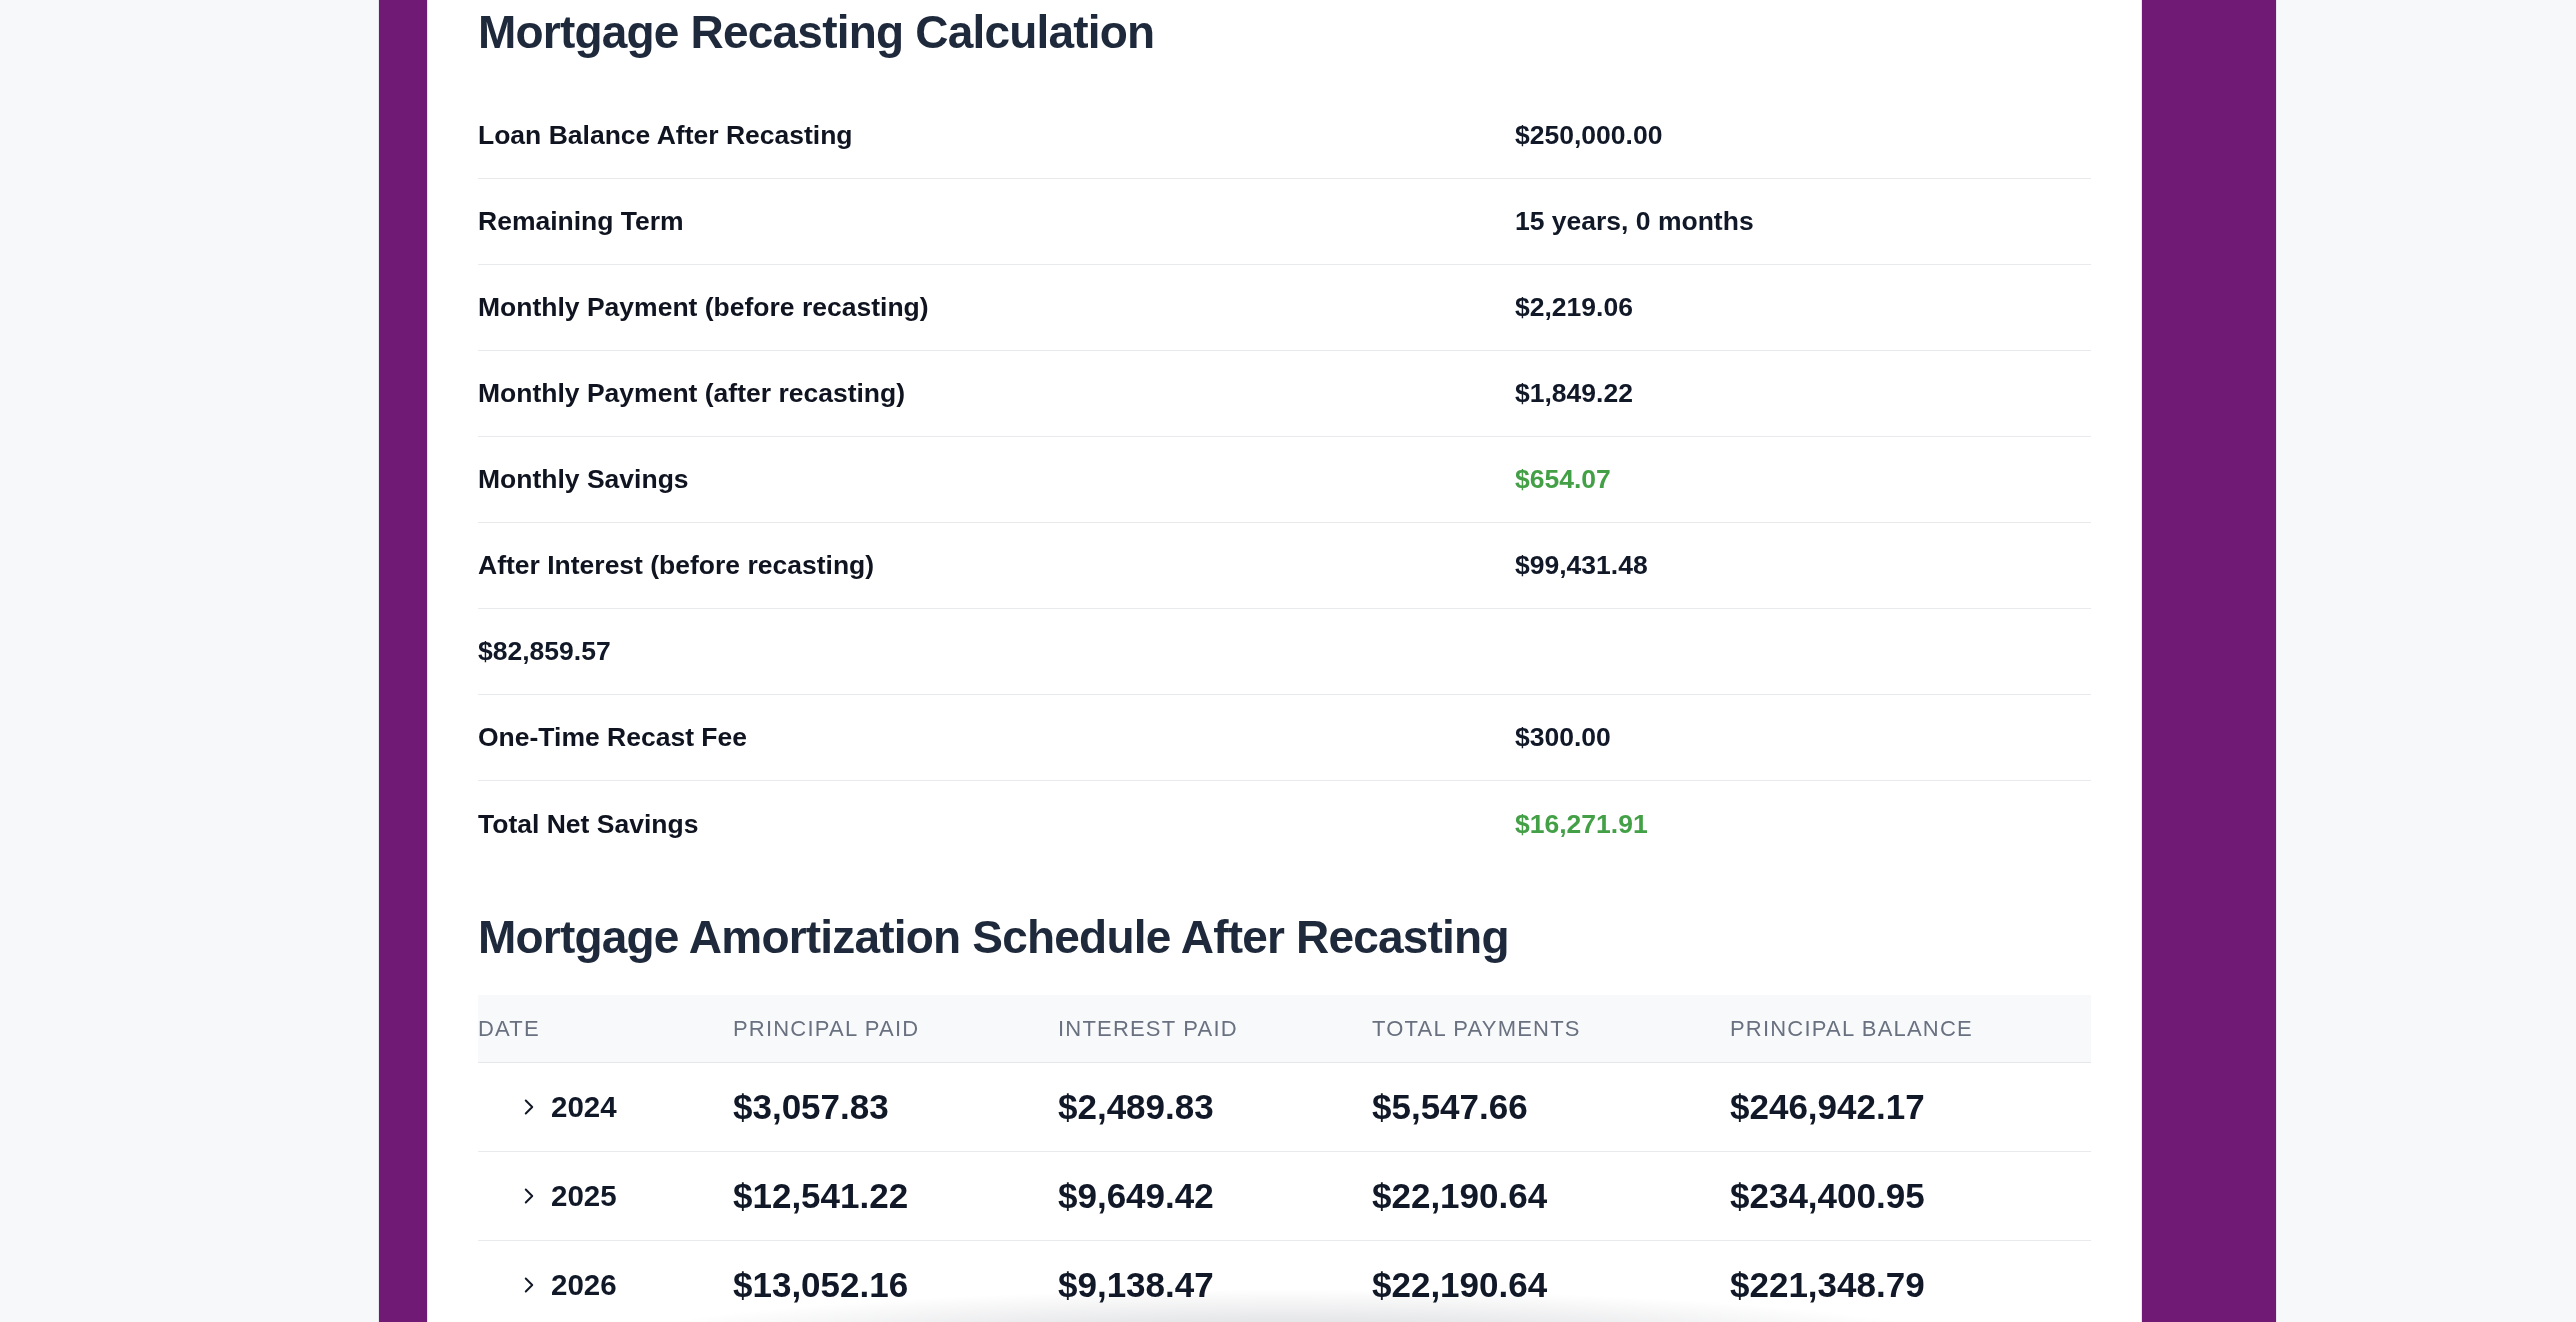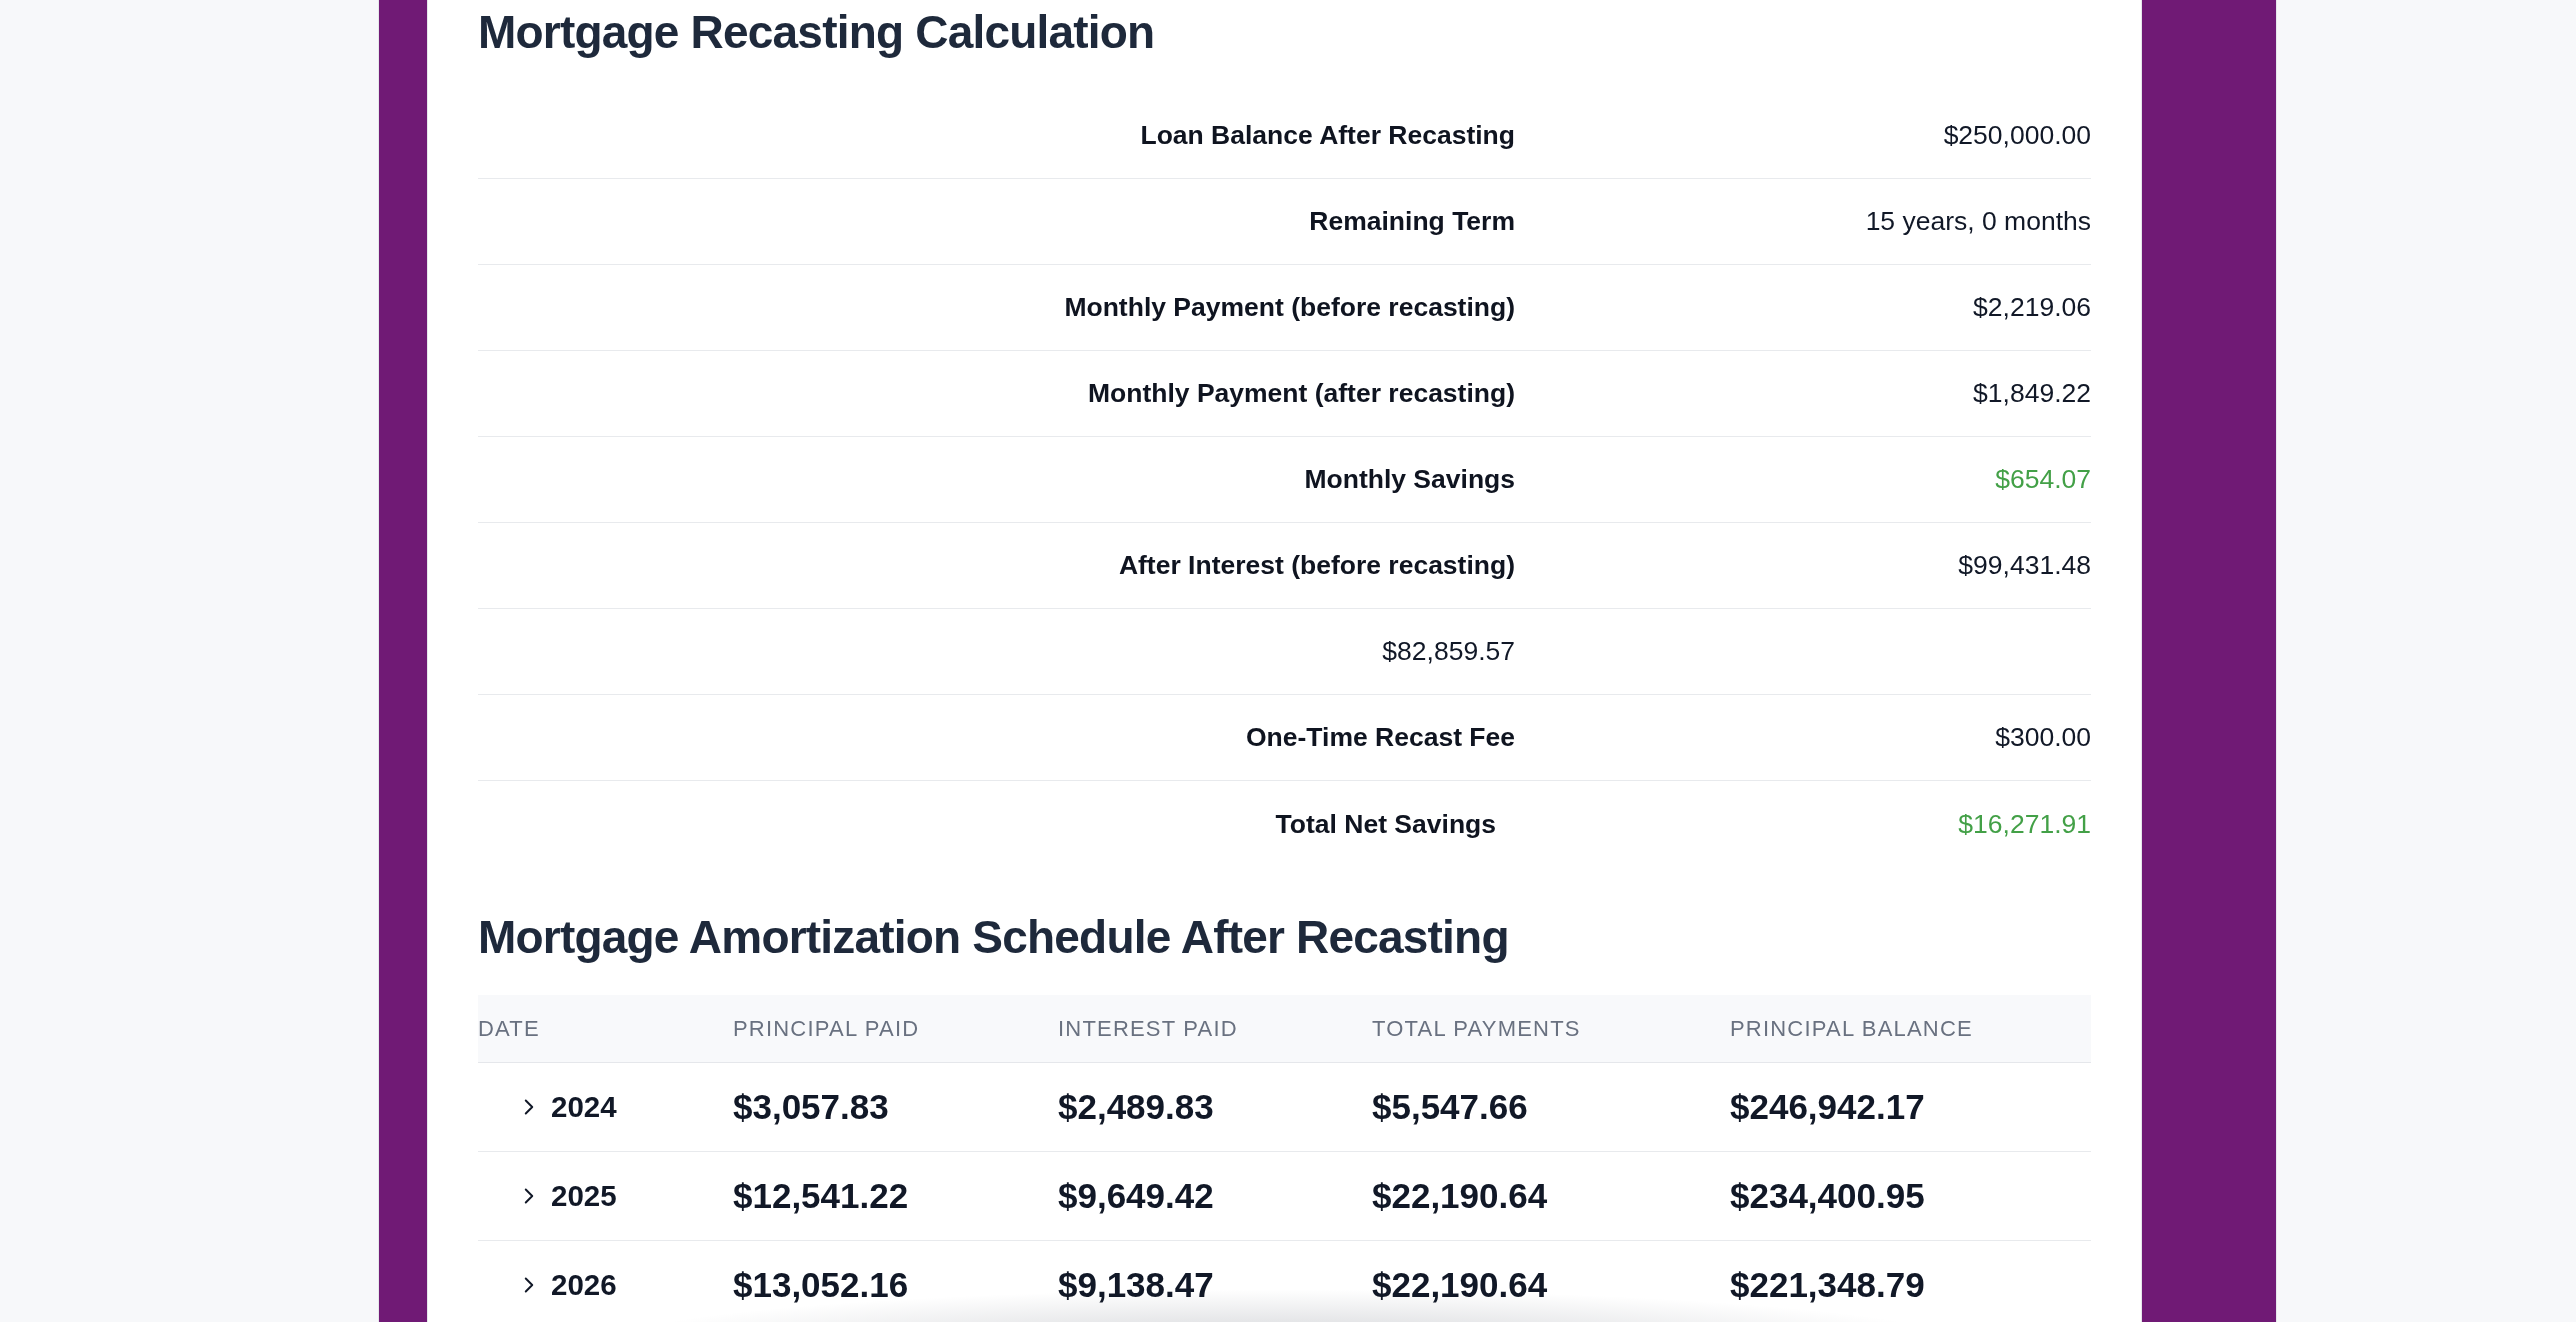--- a/index.html
+++ b/index.html
@@ -32,32 +32,32 @@
     font-size: 46px;
     font-weight: 700;
     color: #1e293b;
     letter-spacing: -0.8px;
     line-height: 53px;
   }
   .calc-title { margin-bottom: 34px; }
   .schedule-title { margin-top: 44px; margin-bottom: 31px; }
 
   
-  .summary-list { width: 100%; text-align: right; }
+  .summary-list { width: 100%; }
   .summary-row {
     display: grid;
     grid-template-columns: 1fr 576px;
     align-items: center;
     height: 86px;
     border-bottom: 1.5px solid #e8eaed;
     font-size: 26.5px;
   }
   .summary-row:last-child { border-bottom: none; gap: 19px; }
   .summary-label { font-weight: 700; color: #0f1420; }
-  .summary-value { font-weight: 400; color: #111827; }
+  .summary-value { font-weight: 700; color: #111827; }
   .summary-value.green { color: #43a047; }
 
   
   .schedule-table { width: 100%; }
   .sched-header {
     display: grid;
     grid-template-columns: 255px 325px 314px 358px 1fr;
     align-items: center;
     height: 68px;
     background: #f8f9fb;

